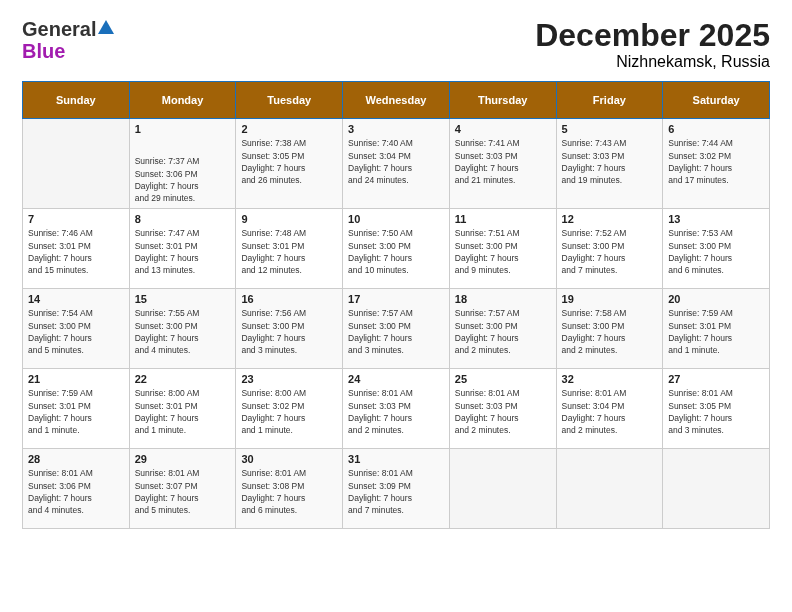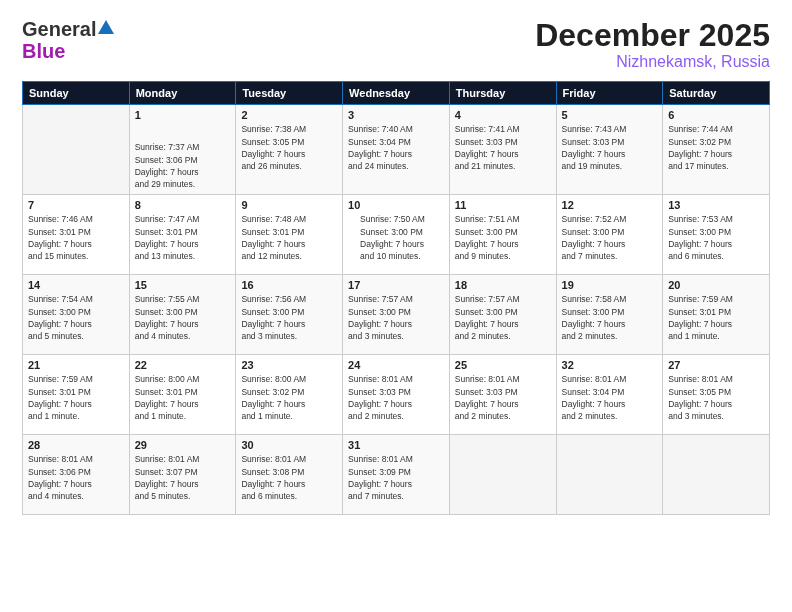--- a/index.html
+++ b/index.html
@@ -39,32 +39,32 @@
     }
     .month-title {
       font-size: 32px;
       font-weight: bold;
       color: #222;
       line-height: 1.1;
       margin-left: 10px;
     }
     .location {
       font-size: 16px;
-      color: #8b5cf6;
+      color: #000000;
     }
     table {
       width: 100%;
       border-collapse: collapse;
       font-size: 9.5px;
     }
     thead tr th {
-      background-color: #0f172a;
+      background-color: #a16207;
       color: #fff;
-      text-align: left;
-      padding: 5px 6px;
+      text-align: center;
+      padding: 12px 6px;
       font-size: 11px;
       font-weight: bold;
       border: 1px solid #1a6fbb;
     }
     tbody tr td {
       border: 1px solid #ccc;
       vertical-align: top;
       padding: 4px 5px;
       min-height: 80px;
       height: 80px;
@@ -187,21 +187,21 @@
           </td>
           <td>
             <span class="day-num">9</span>
             <div class="day-info" style="white-space: pre-line;">Sunrise: 7:48 AM
 Sunset: 3:01 PM
 Daylight: 7 hours
 and 12 minutes.</div>
           </td>
           <td>
             <span class="day-num">10</span>
-            <div class="day-info" style="white-space: pre-line; margin-left: 12px;">Sunrise: 7:50 AM
+            <div class="day-info" style="white-space: pre-line;">Sunrise: 7:50 AM
 Sunset: 3:00 PM
 Daylight: 7 hours
 and 10 minutes.</div>
           </td>
           <td>
             <span class="day-num">11</span>
             <div class="day-info" style="white-space: pre-line;">Sunrise: 7:51 AM
 Sunset: 3:00 PM
 Daylight: 7 hours
 and 9 minutes.</div>

